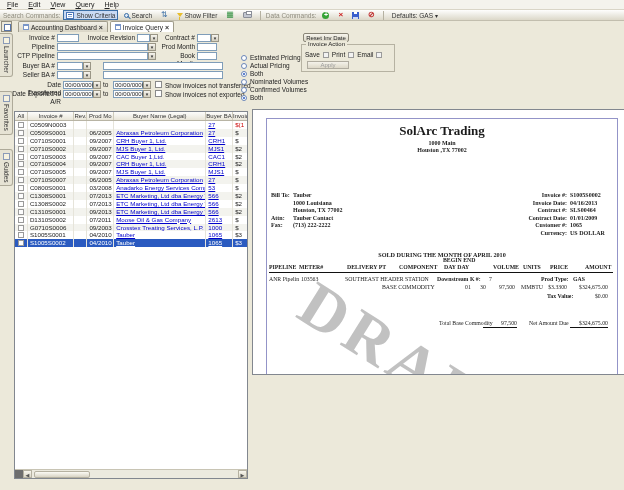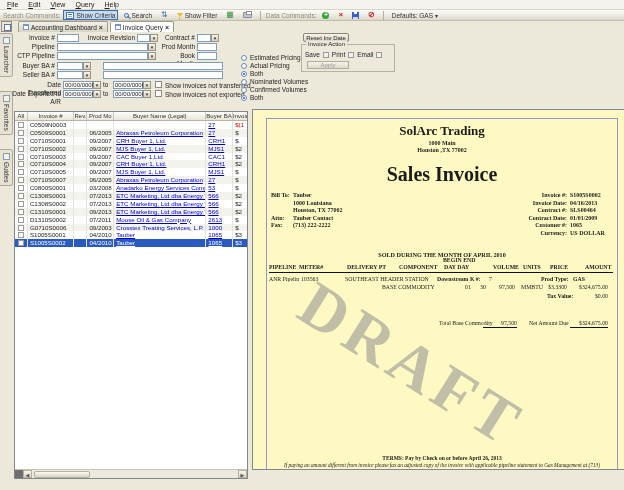--- a/index.html
+++ b/index.html
@@ -82,21 +82,21 @@
   .c0 { width:13px; padding:0; display:flex; align-items:center; justify-content:center; }
   .c1 { width:47px; } .c2 { width:13px; } .c3 { width:27px; } .c4 { width:93px; } .c5 { width:27px; } .c6 { width:14px; border-right:none; }
   .gcb { width:6px; height:6px; border:1px solid #9a9a9a; background:#fdfdfd; }
   .hscroll { position:absolute; left:0; bottom:0; width:232px; height:9px; background:#eceadf; border-top:1px solid #c8c4b4; display:flex; align-items:center; }
   .hs-corner { width:8px; height:8px; background:#6e6e6e; }
   .hs-btn { width:9px; height:8px; font-size:5px; line-height:8px; text-align:center; color:#555; background:linear-gradient(#f8f6ee,#dcd8c8); border:1px solid #b5b1a1; }
   .hs-thumb { width:56px; height:7px; margin-left:2px; background:linear-gradient(#fbfaf5,#d8d4c4); border:1px solid #b5b1a1; border-radius:2px; }
   .hs-track { flex:1; }
 
   
-  .invpanel { position:absolute; left:252px; top:109px; width:372px; height:361px; background:#fef9c3; border:1px solid #82878f; border-right:none; overflow:hidden; }
+  .invpanel { position:absolute; left:252px; top:109px; width:372px; height:266px; background:#ffffff; border:1px solid #82878f; border-right:none; overflow:hidden; }
   .page-inner { position:absolute; left:13px; top:8px; width:352px; height:355px; border:1px solid #9394c8; font-family:"Liberation Serif",serif; color:#1b1b1b; }
   .inv-company { position:absolute; top:4px; left:0; right:0; text-align:center; font-size:13px; font-weight:bold; }
   .inv-addr1 { position:absolute; top:21px; left:0; right:0; text-align:center; font-size:6px; font-weight:bold; }
   .inv-addr2 { position:absolute; top:28px; left:0; right:0; text-align:center; font-size:6px; font-weight:bold; }
   .inv-title { position:absolute; top:44px; left:0; right:0; text-align:center; font-size:20px; font-weight:bold; }
   .billto { position:absolute; left:4px; top:73px; font-size:6px; font-weight:bold; line-height:7.5px; }
   .billto .bl { display:flex; }
   .billto .bl-label { width:22px; }
   .billto .bl-ind { padding-left:22px; }
   .meta { position:absolute; right:6px; top:73px; font-size:6px; line-height:7.5px; }
@@ -480,21 +480,20 @@
     <span class="hs-track"></span>
     <span class="hs-btn">▶</span>
   </div>
 </div>
 
 <div class="invpanel">
   <div class="page-inner">
     <div class="inv-company">SolArc Trading</div>
     <div class="inv-addr1">1000 Main</div>
     <div class="inv-addr2">Houston ,TX 77002</div>
-    <div class="inv-title">Sales Invoice</div>
 
     <div class="billto">
       <div class="bl">
           <span class="bl-label">Bill To:</span>
           <span>Tauber</span>
         </div>
       <div class="bl-ind">1000 Louisiana</div>
       <div class="bl-ind">Houston, TX 77002</div>
       <div class="bl">
           <span class="bl-label">Attn:</span>

